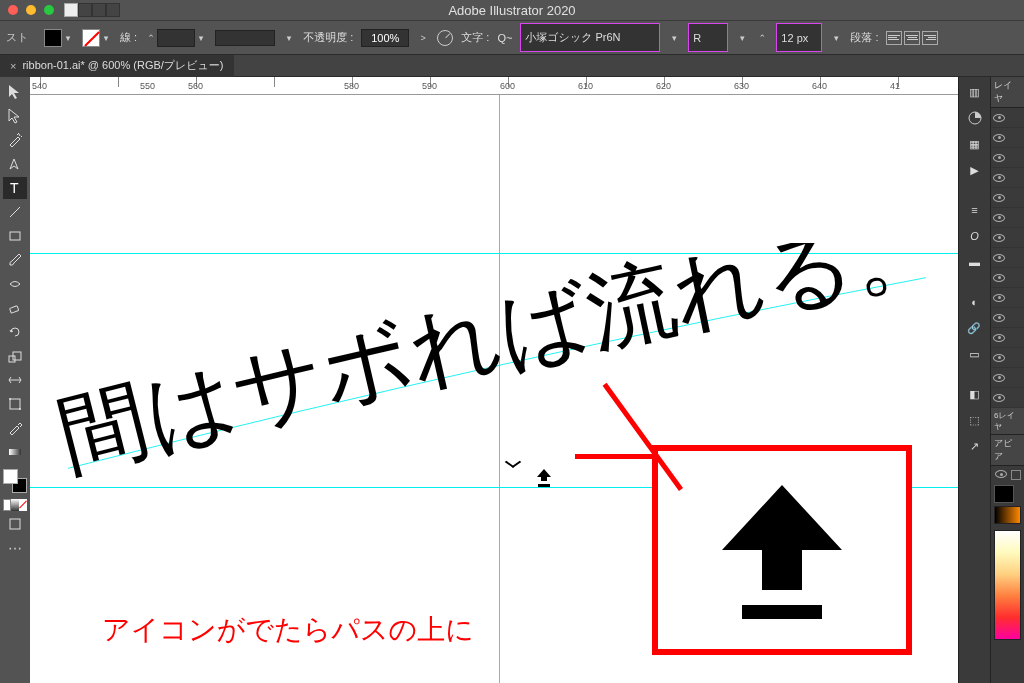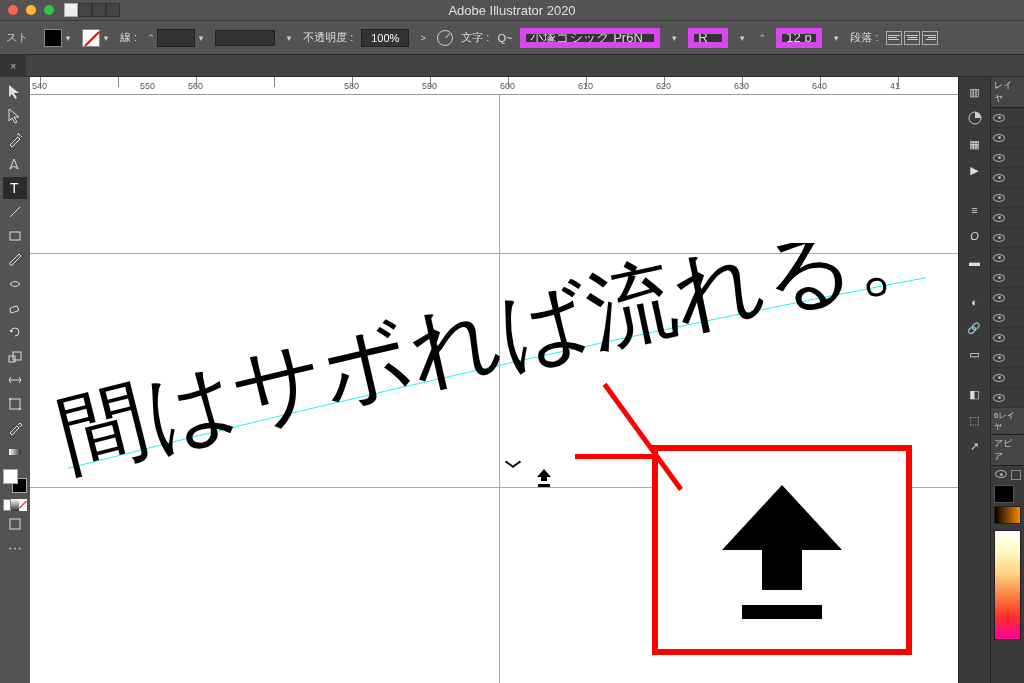--- a/index.html
+++ b/index.html
@@ -22,21 +22,21 @@
   .swatch-combo { display: flex; align-items: center; }
   .sw { width: 18px; height: 18px; border: 1px solid #888; }
   .sw.black { background: #000; }
   .sw.none { background: #fff; position: relative; }
   .sw.none::after { content: ""; position: absolute; width: 20px; height: 2px; background: red; top: 8px; left: -1px; transform: rotate(-45deg); }
   .dd { display: inline-flex; align-items: center; justify-content: center; width: 12px; color: #ccc; font-size: 9px; }
   .label { color: #ddd; font-size: 11px; }
   .num-input { width: 38px; height: 18px; background: #333; border: 1px solid #222; color: #fff; text-align: center; font-size: 11px; }
   .stroke-seg { width: 60px; height: 16px; background: #333; border: 1px solid #222; }
   .btn-group { display: flex; align-items: center; }
-  .text-input { height: 20px; background: #333; border: 6px solid #d946ef; color: #ddd; padding: 0 4px; font-size: 13px; }
+  .text-input { height: 29px; background: #333; border: 1px solid #d946ef; color: #ddd; padding: 0 4px; font-size: 11px; }
   .compass { width: 16px; height: 16px; border-radius: 50%; border: 1px solid #ccc; position: relative; }
   .compass::after { content: ""; position: absolute; width: 1px; height: 6px; background: #ccc; top: 1px; left: 7px; transform-origin: bottom; transform: rotate(45deg); }
   .align-icons { display: flex; gap: 2px; }
   .align-ico { width: 16px; height: 14px; border: 1px solid #aaa; display: flex; flex-direction: column; justify-content: center; padding: 1px; gap: 1px; }
   .align-ico span { height: 1px; background: #ccc; }
 
   
   .doctab-row { height: 22px; background: #434343; border-bottom: 1px solid #2a2a2a; display: flex; align-items: center; }
   .doctab { height: 22px; background: #333; padding: 0 10px; display: inline-flex; align-items: center; gap: 6px; font-size: 11px; color: #ddd; }
   .doctab .x { color: #bbb; cursor: pointer; }
@@ -149,20 +149,21 @@
         <span style="width:100%"></span>
         <span style="width:70%;margin-left:auto"></span>
         <span style="width:90%;margin-left:auto"></span>
       </div>
   </div>
 </div>
 
 <div class="doctab-row">
   <div class="doctab">
     <span class="x">×</span>
+    <span>ribbon-01.ai* @ 600% (RGB/プレビュー)</span>
   </div>
 </div>
 
 <div class="workspace">
 
   <div class="tools-left">
     <div class="tool">
         <svg viewBox="0 0 16 16">
           <path d="M2 1 L2 13 L5 10 L8 15 L10 14 L7 9 L12 9 Z" fill="#ddd"></path>
         </svg>
@@ -325,20 +326,21 @@
           <svg width="180" height="160" viewBox="0 0 180 160">
             <path d="M90 15 L30 80 L70 80 L70 120 L110 120 L110 80 L150 80 Z" fill="#000"></path>
             <rect x="50" y="135" width="80" height="14" fill="#000"></rect>
           </svg>
         </div>
       </div>
 
       <div class="annot-line" style="top:359px; left:545px; width:80px; height:5px"></div>
       <div class="annot-line" style="top:392px; left:521px; width:130px; height:5px; transform:rotate(54deg); transform-origin:right center"></div>
 
+      <div class="annot-text" style="top:516px; left:72px">アイコンがでたらパスの上に</div>
     </div>
   </div>
 
   <div class="dock-a">
     <div class="dk-ico">▥</div>
     <div class="dk-ico">
         <svg width="16" height="16">
           <circle cx="8" cy="8" r="6" fill="none" stroke="#ccc"></circle>
           <path d="M8 2 A6 6 0 0 1 14 8 L8 8 Z" fill="#ccc"></path>
         </svg>

